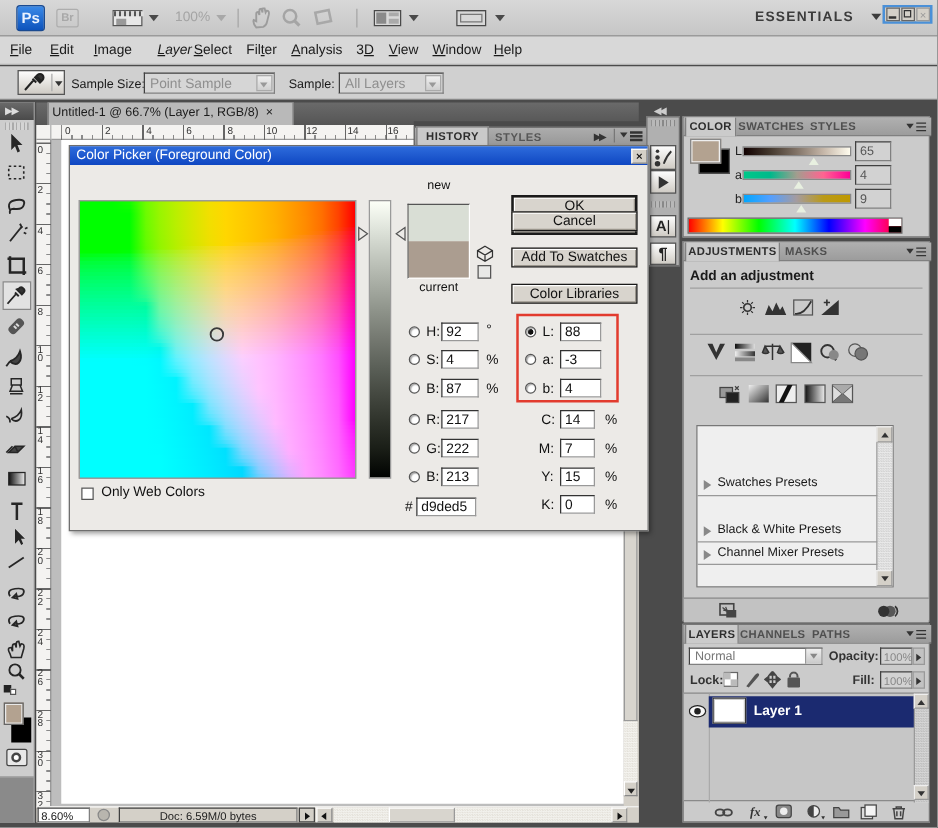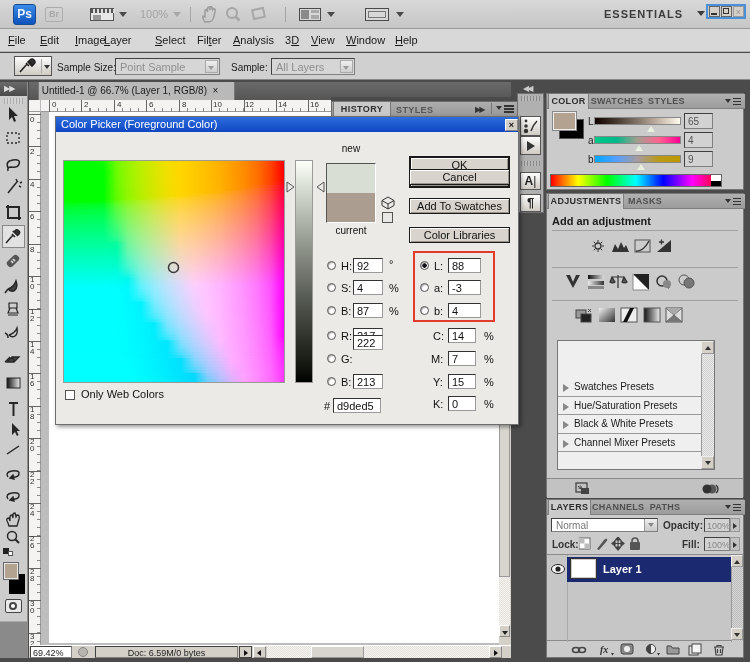--- a/index.html
+++ b/index.html
@@ -90,21 +90,21 @@
       <div class="abs" style="left:13px;top:0px;width:11px;height:11px;border:1px solid #666;background:#d4d0c8;">
           <div class="abs" style="left:1px;top:1px;width:6px;height:6px;border:1px solid #333;"></div>
         </div>
       <div class="abs" style="left:25px;top:0px;width:11px;height:11px;border:1px solid #999;background:#d4d0c8;color:#999;font-size:9px;line-height:10px;text-align:center;">×</div>
     </div>
   </div>
   <div class="abs" id="menubar">
     <div class="menuitem" style="left:8px;"><u>F</u>ile</div>
     <div class="menuitem" style="left:40px;"><u>E</u>dit</div>
     <div class="menuitem" style="left:75px;"><u>I</u>mage</div>
-    <div class="menuitem" style="left:104px;"><u>L</u>ayer</div>
+    <div class="menuitem" style="left:126px;font-style:italic;"><u>L</u>ayer</div>
     <div class="menuitem" style="left:155px;"><u>S</u>elect</div>
     <div class="menuitem" style="left:197px;">Fil<u>t</u>er</div>
     <div class="menuitem" style="left:233px;"><u>A</u>nalysis</div>
     <div class="menuitem" style="left:285px;">3<u>D</u></div>
     <div class="menuitem" style="left:311px;"><u>V</u>iew</div>
     <div class="menuitem" style="left:346px;"><u>W</u>indow</div>
     <div class="menuitem" style="left:395px;"><u>H</u>elp</div>
   </div>
   <div class="abs" id="optbar">
     <div class="abs win-btn" style="left:14px;top:3px;width:38px;height:20px;">
@@ -252,21 +252,21 @@
   <div class="abs" id="vscroll">
     <div class="abs" style="left:0;top:0;width:11px;height:12px;background:#d4d0c8;border:1px solid #888;border-top-color:#fff;border-left-color:#fff;">
       <div class="abs" style="left:2px;top:4px;width:0;height:0;border-left:3px solid transparent;border-right:3px solid transparent;border-bottom:4px solid #222;"></div>
     </div>
     <div class="abs" style="left:0;top:12px;width:11px;height:453px;background:#d8d5ce;border:1px solid #999;border-top:1px solid #fff;"></div>
     <div class="abs" style="left:0;top:465px;width:11px;height:55px;background:repeating-conic-gradient(#e4e1da 0 25%,#f4f3ef 0 50%) 0 0/2px 2px;"></div>
     <div class="abs" style="left:0;top:513px;width:11px;height:12px;background:#d4d0c8;border:1px solid #888;border-top-color:#fff;border-left-color:#fff;"></div>
     <div class="abs" style="left:3px;top:519px;width:0;height:0;border-left:3px solid transparent;border-right:3px solid transparent;border-top:4px solid #222;"></div>
   </div>
   <div class="abs" id="statusbar">
-    <div class="abs sunken" style="left:1px;top:0px;width:42px;height:12px;background:#fff;font-size:9px;color:#222;padding:1px 0 0 2px;">69.42%</div>
+    <div class="abs sunken" style="left:1px;top:0px;width:42px;height:12px;background:#fff;font-size:9px;color:#222;padding:1px 0 0 2px;">8.60%</div>
     <div class="abs" style="left:49px;top:1px;width:10px;height:10px;border-radius:50%;background:#b8b5ae;border:1px solid #888;"></div>
     <div class="abs sunken" style="left:66px;top:0px;width:143px;height:12px;background:#d4d0c8;font-size:9px;color:#222;text-align:center;padding-top:1px;">Doc: 6.59M/0 bytes</div>
     <div class="abs" style="left:210px;top:0px;width:13px;height:12px;background:#d4d0c8;border:1px solid #444;">
       <div class="abs" style="left:4px;top:3px;width:0;height:0;border-top:3px solid transparent;border-bottom:3px solid transparent;border-left:4px solid #111;"></div>
     </div>
     <div class="abs" style="left:224px;top:0px;width:13px;height:12px;background:#d4d0c8;border:1px solid #888;border-top-color:#fff;border-left-color:#fff;">
       <div class="abs" style="left:3px;top:3px;width:0;height:0;border-top:3px solid transparent;border-bottom:3px solid transparent;border-right:4px solid #111;"></div>
     </div>
     <div class="abs" style="left:238px;top:0px;width:222px;height:12px;background:repeating-conic-gradient(#e4e1da 0 25%,#f4f3ef 0 50%) 0 0/2px 2px;"></div>
     <div class="abs" style="left:282px;top:0px;width:53px;height:12px;background:#d8d5ce;border:1px solid #999;border-top-color:#fff;border-left-color:#fff;"></div>
@@ -425,21 +425,20 @@
             <stop offset="1" stop-color="#333"></stop>
           </linearGradient>
           <linearGradient id="ggrad">
             <stop offset="0" stop-color="#111"></stop>
             <stop offset="1" stop-color="#eee"></stop>
           </linearGradient>
         </defs>
       </svg>
       <div class="abs" style="left:10px;top:146px;width:158px;height:130px;background:#efefef;border:1px solid #777;">
         <div class="preset" style="top:37px;">Swatches Presets</div>
-        <div class="preset" style="top:55.5px;">Hue/Saturation Presets</div>
         <div class="preset" style="top:74px;">Black &amp; White Presets</div>
         <div class="preset" style="top:92.5px;">Channel Mixer Presets</div>
         <div class="abs" style="right:0;top:0;width:13px;height:128px;background:repeating-conic-gradient(#d2d2d2 0 25%,#e8e8e8 0 50%) 0 0/2px 2px;border-left:1px solid #999;"></div>
         <div class="abs" style="right:0;top:0;width:13px;height:13px;background:#d4d0c8;border:1px solid #999;border-top-color:#eee;border-left-color:#eee;">
           <div class="abs" style="left:3px;top:4px;width:0;height:0;border-left:3px solid transparent;border-right:3px solid transparent;border-bottom:4px solid #333;"></div>
         </div>
         <div class="abs" style="right:0;bottom:0;width:13px;height:13px;background:#d4d0c8;border:1px solid #999;border-top-color:#eee;border-left-color:#eee;">
           <div class="abs" style="left:3px;top:4px;width:0;height:0;border-left:3px solid transparent;border-right:3px solid transparent;border-top:4px solid #333;"></div>
         </div>
       </div>
@@ -2145,21 +2144,21 @@
     <div class="radio" style="left:271px;top:189px;"></div>
     <div class="rlabel" style="left:285px;top:188px;">B:</div>
     <div class="field-box" style="left:297px;top:186px;">87</div>
     <div class="rlabel" style="left:333px;top:188px;">%</div>
 
     <div class="radio" style="left:271px;top:214px;"></div>
     <div class="rlabel" style="left:285px;top:213px;">R:</div>
     <div class="field-box" style="left:297px;top:211px;">217</div>
     <div class="radio" style="left:271px;top:237px;"></div>
     <div class="rlabel" style="left:285px;top:236px;">G:</div>
-    <div class="field-box" style="left:297px;top:218px;">222</div>
+    <div class="field-box" style="left:297px;top:234px;">222</div>
     <div class="radio" style="left:271px;top:260px;"></div>
     <div class="rlabel" style="left:285px;top:259px;">B:</div>
     <div class="field-box" style="left:297px;top:257px;">213</div>
     <div class="rlabel" style="left:268px;top:283px;">#</div>
     <div class="field-box" style="left:277px;top:281px;width:48px;">d9ded5</div>
 
     <div class="radio" style="left:364px;top:144px;background:radial-gradient(circle,#111 0 2px,#fff 2.5px);"></div>
     <div class="rlabel" style="left:378px;top:143px;">L:</div>
     <div class="field-box" style="left:392px;top:141px;width:33px;">88</div>
     <div class="radio" style="left:364px;top:166px;"></div>

